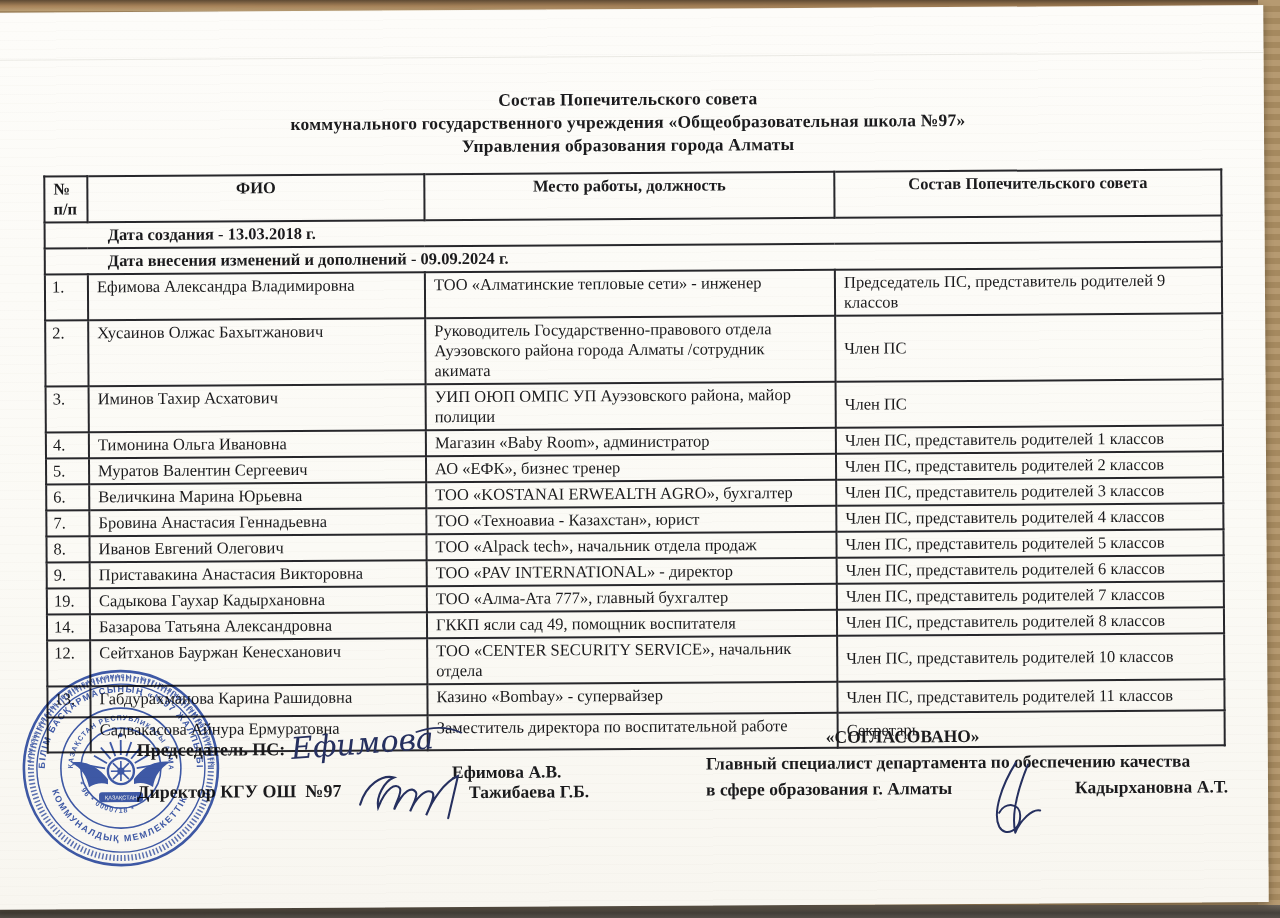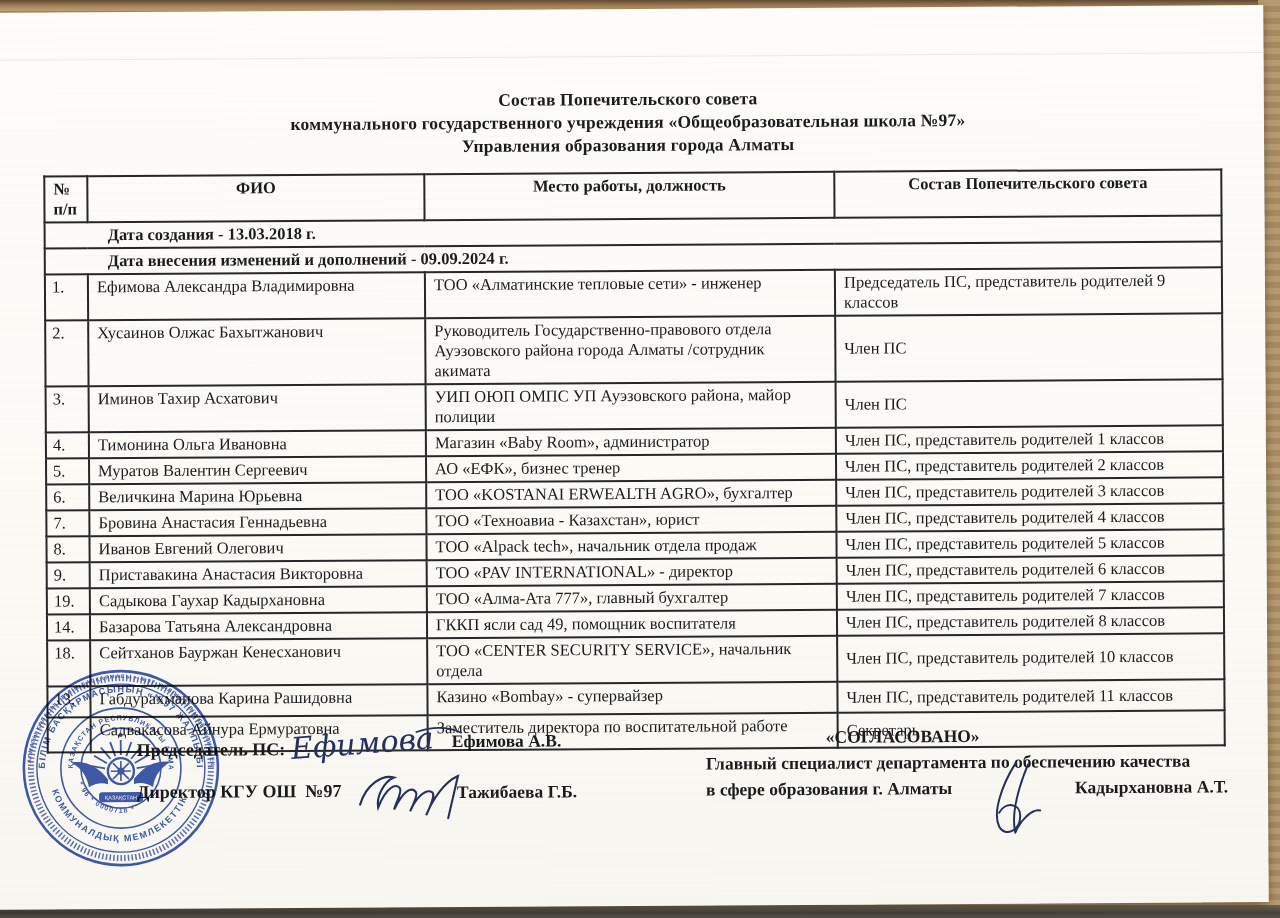--- a/index.html
+++ b/index.html
@@ -161,21 +161,21 @@
             <td class="c-work">ТОО «Алма-Ата 777», главный бухгалтер</td>
             <td class="c-role">Член ПС, представитель родителей 7 классов</td>
           </tr>
           <tr>
             <td class="c-num">14.</td>
             <td class="c-name">Базарова Татьяна Александровна</td>
             <td class="c-work">ГККП ясли сад 49, помощник воспитателя</td>
             <td class="c-role">Член ПС, представитель родителей 8 классов</td>
           </tr>
           <tr>
-            <td class="c-num">18.</td>
+            <td class="c-num">12.</td>
             <td class="c-name">Сейтханов Бауржан Кенесханович</td>
             <td class="c-work">ТОО «CENTER SECURITY SERVICE», начальник
 отдела</td>
             <td class="c-role">Член ПС, представитель родителей 10 классов</td>
           </tr>
           <tr>
             <td class="c-num">13.</td>
             <td class="c-name">Габдурахманова Карина Рашидовна</td>
             <td class="c-work">Казино «Bombay» - супервайзер</td>
             <td class="c-role">Член ПС, представитель родителей 11 классов</td>
@@ -188,27 +188,27 @@
           </tr>
         </tbody>
     </table>
   </div>
 
   <div class="sig-label" style="left:141px; top:728px;">Председатель ПС:</div>
   <svg class="sig" style="position:absolute; left:292px; top:712px;" width="190" height="52" viewBox="0 0 190 52">
     <text class="script" x="4" y="36" font-size="30" fill="#26305f" transform="rotate(-4 4 36)">Ефимова</text>
     <path d="M128 10 q26 -9 46 1" stroke="#26305f" stroke-width="1.6" fill="none"></path>
   </svg>
-  <div class="sig-name" style="left:456px; top:721px;">Ефимова А.В.</div>
+  <div class="sig-name" style="left:456px; top:752px;">Ефимова А.В.</div>
 
   <div class="sig-label" style="left:141px; top:770px;">Директор КГУ ОШ  №97</div>
   <svg style="position:absolute; left:356px; top:752px;" width="120" height="62" viewBox="0 0 120 62">
     <path d="M8 42 C14 22 30 12 42 15 C32 19 24 34 26 45 C34 25 44 20 48 26 C50 30 44 40 42 47 C52 27 60 24 64 30 C66 34 60 44 58 49 C64 35 74 26 80 30 C84 33 78 44 74 53 C80 38 92 20 106 14 L96 56" stroke="#26305f" stroke-width="2.1" fill="none" stroke-linecap="round"></path>
   </svg>
-  <div class="sig-name" style="left:461px; top:772px;">Тажибаева Г.Б.</div>
+  <div class="sig-name" style="left:473px; top:772px;">Тажибаева Г.Б.</div>
 
   <div class="agreed">
     <div class="a-title">«СОГЛАСОВАНО»</div>
     <div>Главный специалист департамента по обеспечению качества</div>
     <div class="a-line2">
       <span>в сфере образования г. Алматы</span>
       <span>Кадырхановна А.Т.</span>
     </div>
     <svg class="agreed-sign" width="92" height="84" viewBox="0 0 92 84">
       <path d="M42 4 C28 26 18 54 25 68 C31 79 46 72 46 57 C46 44 31 43 25 54 M54 6 C44 30 37 56 41 74 M41 74 C46 62 58 50 66 52" stroke="#26305f" stroke-width="2" fill="none" stroke-linecap="round"></path>

